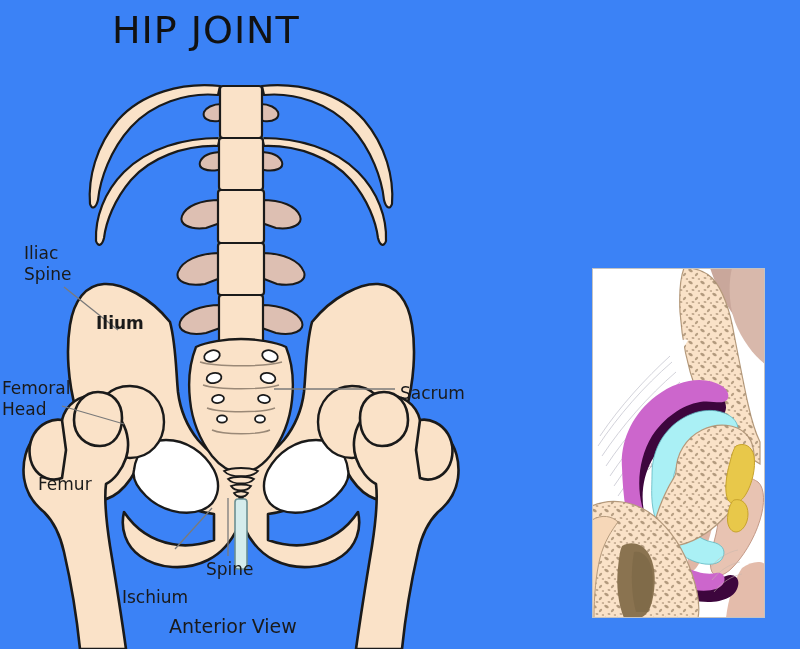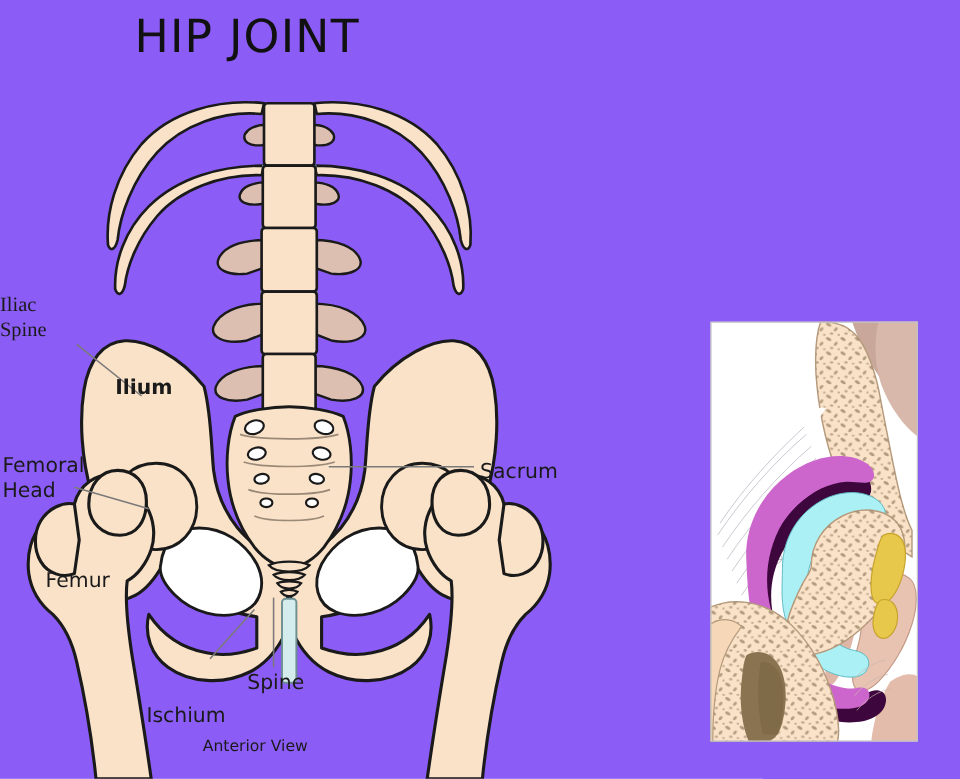--- a/index.html
+++ b/index.html
@@ -11,56 +11,56 @@
     width: 800px;
     height: 649px;
     font-family: "DejaVu Sans", sans-serif;
     position: relative;
     overflow: hidden;
   }
   #root {
     position: relative;
     width: 800px;
     height: 649px;
-    background: #8b5cf6;
+    background: #3b82f6;
   }
   .title {
     position: absolute;
     left: 112px;
     top: 8px;
     font-size: 38px;
     letter-spacing: 1px;
     color: #111111;
     font-family: "DejaVu Sans", sans-serif;
     white-space: nowrap;
   }
   .caption-anterior {
     position: absolute;
     left: 169px;
     top: 615px;
-    font-size: 13px;
+    font-size: 19px;
     color: #1a1a1a;
     white-space: nowrap;
   }
   .caption-cross {
     position: absolute;
     left: 609px;
     top: 237px;
     font-size: 16px;
     color: #1a1a1a;
     white-space: nowrap;
   }
   .lbl {
     position: absolute;
     font-size: 17px;
     color: #1a1a1a;
     line-height: 21px;
     white-space: pre;
   }
-  #lbl-iliac-spine { left: 0;  top: 243px; font-family: Liberation Serif, serif; }
+  #lbl-iliac-spine { left: 24px;  top: 243px; }
   #lbl-ilium       { left: 96px; top: 313px; font-weight: bold; }
   #lbl-femoral-head{ left: 2px;  top: 378px; }
   #lbl-sacrum      { left: 400px;top: 383px; text-align: right; }
   #lbl-femur       { left: 38px; top: 474px; }
   #lbl-ischium     { left: 122px;top: 551px; margin-top: 36px; }
   #lbl-pubis       { left: 206px;top: 559px; }
 
   svg { display: block; }
   .anterior-svg {
     position: absolute;

